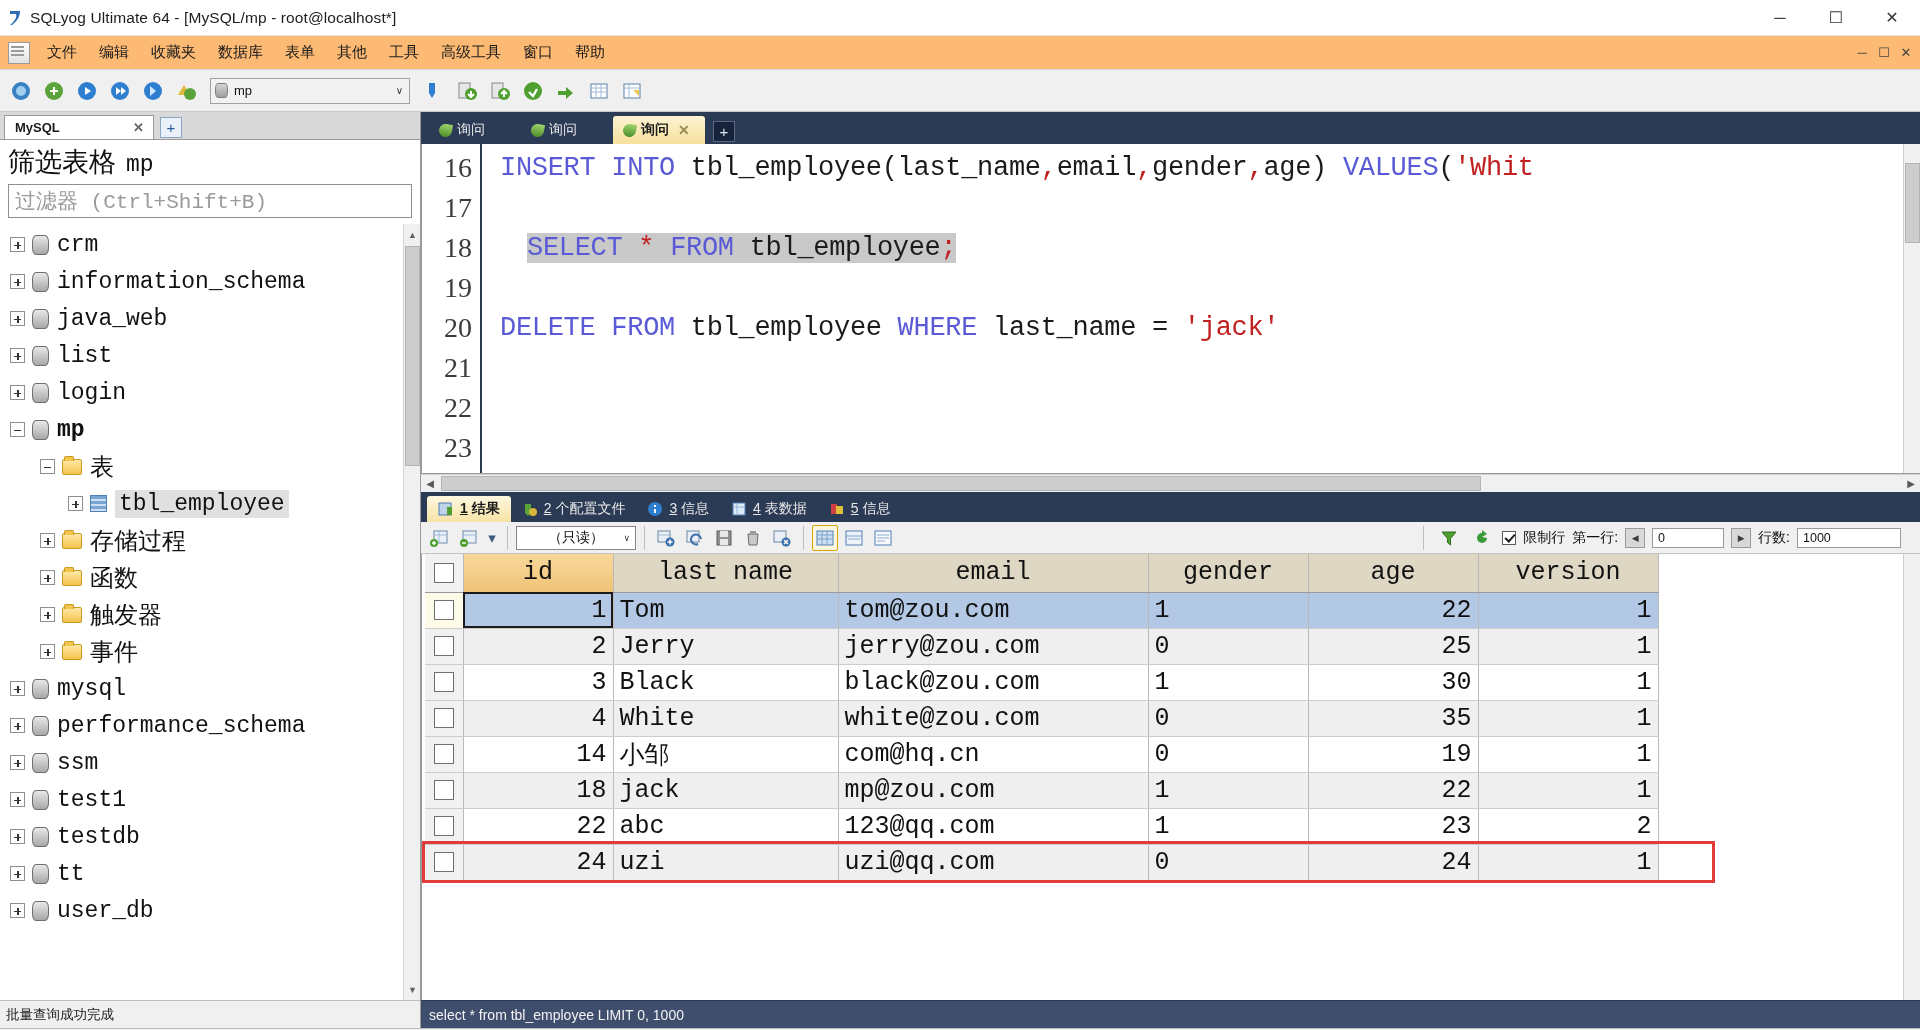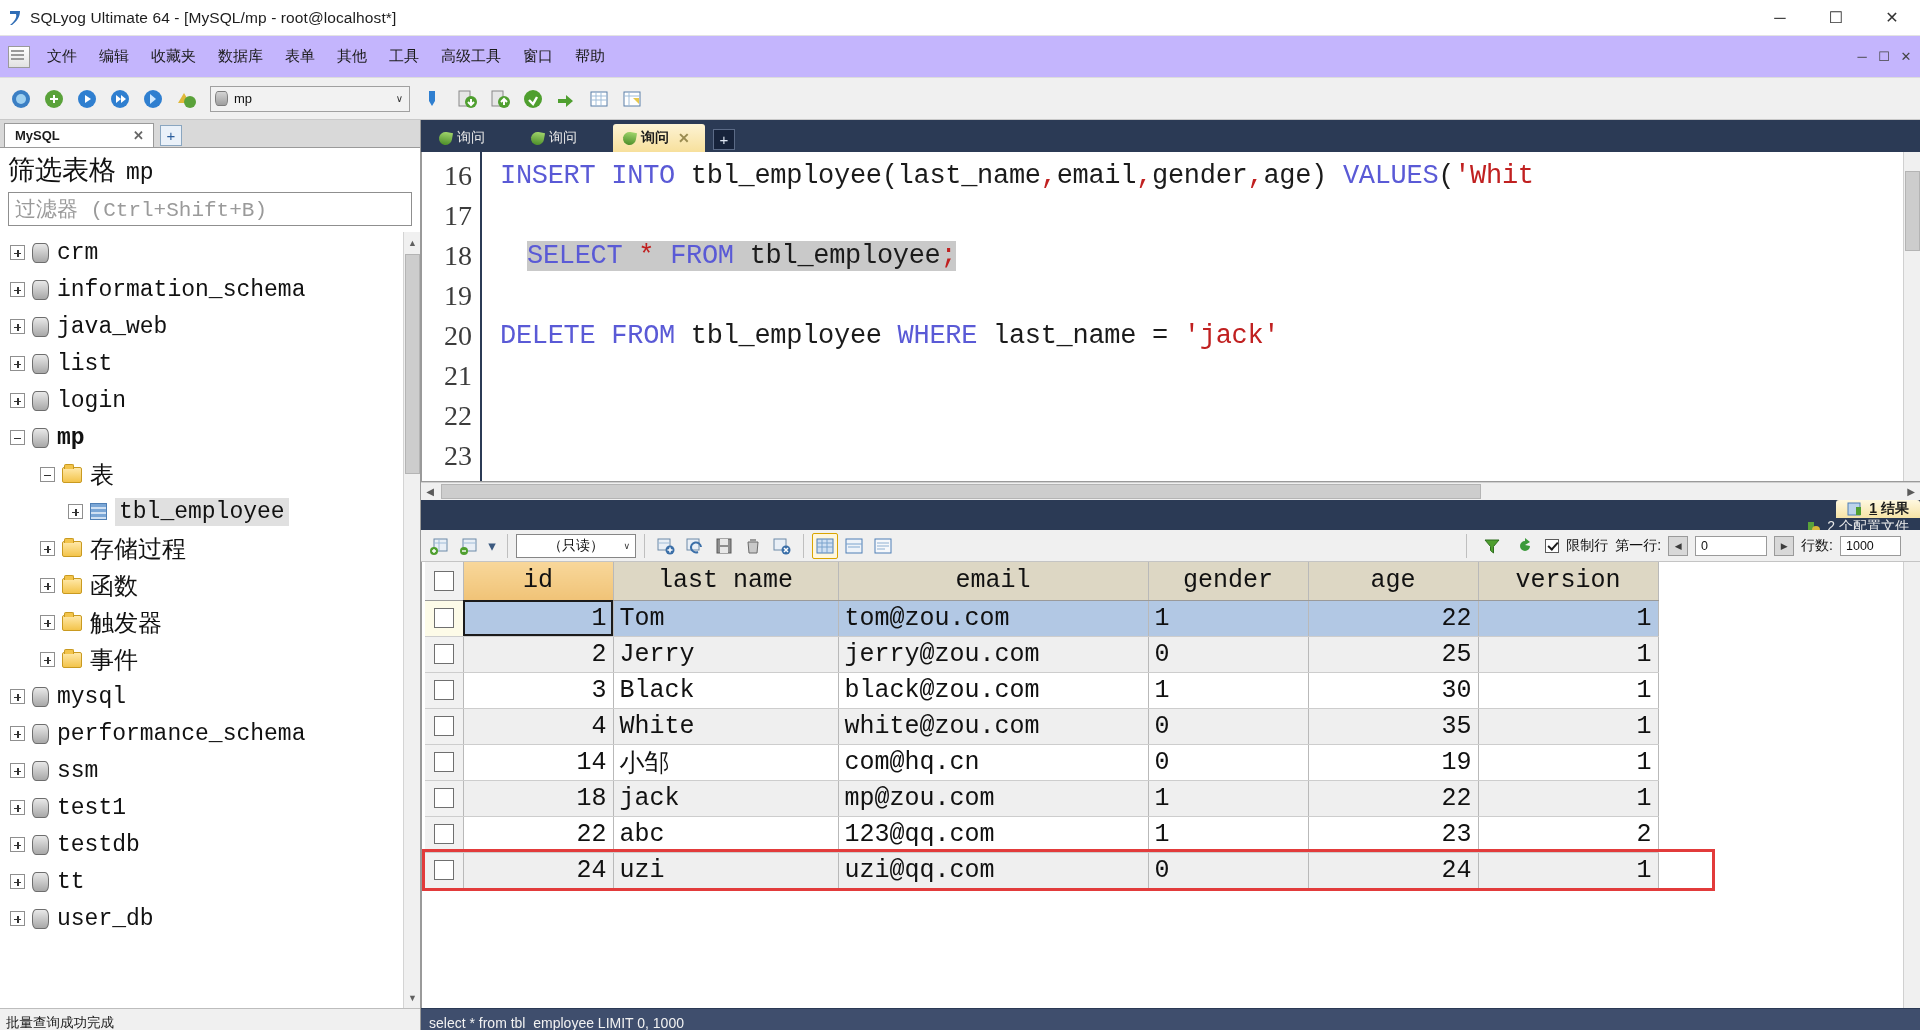--- a/index.html
+++ b/index.html
@@ -24,21 +24,21 @@
   .titlebar .tb-title { font-size: 15.5px; color: #1d1d1d; letter-spacing: .1px; }
   .titlebar .tb-spacer { flex: 1; }
   .win-btn {
     width: 56px; height: 36px; display:flex; align-items:center; justify-content:center;
     font-size: 16px; color: #333;
   }
   .win-btn.close { color:#333; }
 
   
   .menubar {
-    height: 42px; background: #c4b5fd; display: flex; align-items: center;
+    height: 34px; background: #fdba74; display: flex; align-items: center;
     border-bottom: 1px solid #dcdcdc; padding-left: 4px; position:relative;
   }
   .menu-doc-icon {
     width: 22px; height: 22px; margin: 0 6px 0 4px; position: relative;
     border: 1px solid #9a9a9a; background: linear-gradient(#fff,#e2e2e2);
   }
   .menu-doc-icon::after{
     content:""; position:absolute; left:2px; top:3px; width:13px; height:2px;
     background:#9a9a9a; box-shadow: 0 4px 0 #9a9a9a, 0 8px 0 #9a9a9a;
   }
@@ -173,21 +173,21 @@
     border:1px solid #b4b4b4;}
   .ed-hscroll { height: 18px; background:#f0f0f0; border-top:1px solid #d0d0d0;
     display:flex; align-items:center; position:relative; }
   .ed-hthumb { position:absolute; left:20px; top:1px; height:15px; width: 1040px;
     background:#cdcdcd; border:1px solid #b4b4b4; }
   .hs-arrow { width:18px; height:18px; display:flex; align-items:center; justify-content:center;
     font-size:10px; color:#5a5a5a; position:absolute; }
   .hs-left { left:0; } .hs-right { right:0; }
 
   
-  .res-tabbar { height: 30px; background:#2b3a55; display:flex; align-items:flex-end; padding-left:6px;flex-direction:column; }
+  .res-tabbar { height: 30px; background:#2b3a55; display:flex; align-items:flex-end; padding-left:6px; }
   .res-tab { height: 26px; display:flex; align-items:center; gap:6px; padding: 0 11px;
     font-size:14px; color:#e9e9e9; }
   .res-tab.active { background: linear-gradient(#fff8e0,#f6e3a6); color:#1b1b1b; font-weight:bold;
     border-radius:3px 3px 0 0; }
   .res-tab u { text-decoration: underline; }
   .res-toolbar { height: 32px; background:#f0f0f0; border-bottom:1px solid #c4c4c4;
     display:flex; align-items:center; padding: 0 6px; gap:3px; }
   .rt-sel { width: 120px; height: 24px; background:#fff; border:1px solid #868686;
     display:flex; align-items:center; justify-content:center; font-size:14px; position:relative; color:#111;}
   .rt-sel .arr { position:absolute; right:5px; font-size:9px; color:#333; }
@@ -196,21 +196,21 @@
   .rt-ico.boxed { border:1px solid #d9a400; background:#fff7dd; border-radius:2px; }
   .rt-right { margin-left:auto; display:flex; align-items:center; gap:7px; font-size:14px; color:#111; }
   .chk { width:14px; height:14px; border:1px solid #5a5a5a; background:#fff; display:inline-block;
     position:relative; }
   .chk::after{content:"";position:absolute;left:3.5px;top:0.5px;width:4px;height:8px;
     border:solid #1b1b1b;border-width:0 2px 2px 0;transform:rotate(42deg);}
   .spin-btn { width:20px; height:20px; background:#d8d8d8; border:1px solid #9a9a9a;
     display:flex; align-items:center; justify-content:center; font-size:9px; color:#3c3c3c; }
   .num-in { width:72px; height:20px; background:#fff; border:1px solid #9a9a9a; font-size:12.5px;
     display:flex; align-items:center; padding-left:5px; color:#111; }
-  .num-in.wide { width:61px; }
+  .num-in.wide { width:104px; }
 
   .grid-area { flex:1; background:#fff; position:relative; overflow:hidden;
     border-left:1px solid #9a9a9a; }
   table.grid { border-collapse: collapse; table-layout: fixed; margin-left: 3px; }
   table.grid th, table.grid td {
     font-family:"Liberation Mono", monospace; font-size: 25px; font-weight:normal;
     border-right:1px solid #b9b9b9; border-bottom:1px solid #cdcdcd; height: 36px;
     padding: 0 6px; color:#111; white-space:nowrap; overflow:hidden;
   }
   table.grid thead th { background:#ddd7c4; border-bottom:1px solid #9a9a9a; text-align:center; height:38px;}

